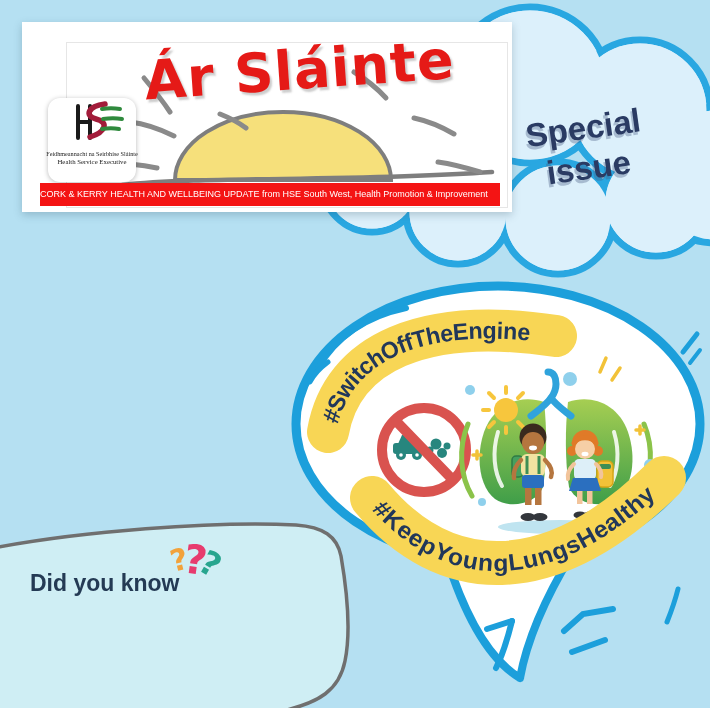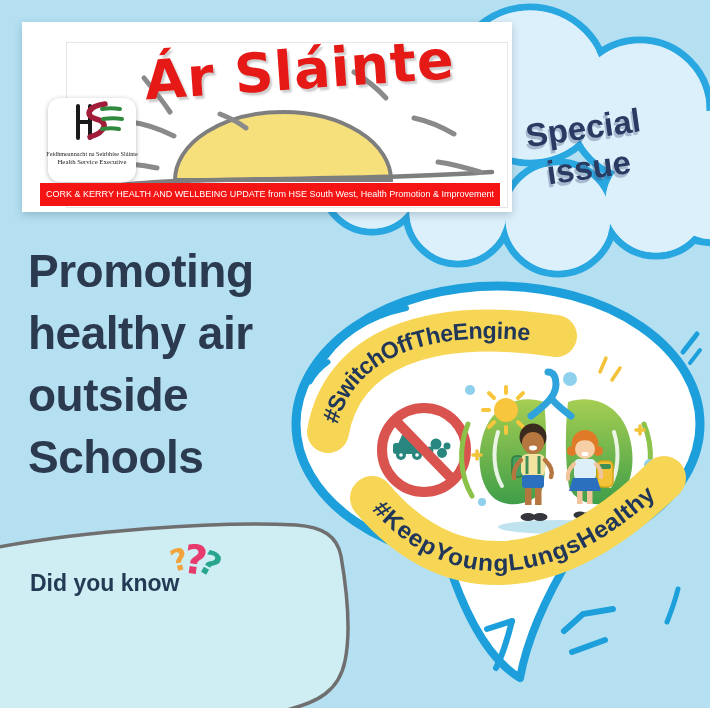--- a/index.html
+++ b/index.html
@@ -22,21 +22,21 @@
     font-size:54px;font-weight:700;letter-spacing:1px;color:#E51A17;
     transform:rotate(-4deg);white-space:nowrap;
     text-shadow:2px 3px 2px rgba(130,130,130,.4);
     font-family:"DejaVu Sans",sans-serif;}
   .hse-box{position:absolute;left:26px;top:76px;width:88px;height:84px;background:#fff;
     border-radius:12px;box-shadow:0 1px 5px rgba(0,0,0,.28);}
   .hse-text{position:absolute;left:-6px;top:52px;width:100px;text-align:center;
     font-family:"Liberation Serif",serif;color:#222;font-size:6.2px;line-height:8px;}
   .hse-text .l2{font-size:6.8px;}
   .masthead-strip{position:absolute;left:18px;top:161px;width:460px;height:23px;
-    background:#F41414;color:#fff;font-size:9px;line-height:23px;text-align:center;
+    background:#F41414;color:#fff;font-size:9px;line-height:23px;text-align:left;
     white-space:nowrap;}
 
   
   .headline{left:28px;top:240px;width:310px;color:#2B3A4F;font-weight:700;
     font-size:46px;line-height:62px;letter-spacing:-0.5px;}
 
   
   .dyk-heading{left:30px;top:550px;color:#243A54;font-weight:700;font-size:23px;margin-top:20px;}
   .dyk-body{left:30px;top:588px;width:305px;color:#253B55;font-size:18px;line-height:23.5px;}
   .dyk-body b{font-weight:700;}
@@ -102,26 +102,20 @@
         <div class="l1">Feidhmeannacht na Seirbhíse Sláinte</div>
         <div class="l2">Health Service Executive</div>
       </div>
     </div>
 
     <div class="masthead-title">Ár Sláinte</div>
 
     <div class="masthead-strip">CORK &amp; KERRY HEALTH AND WELLBEING UPDATE from HSE South West, Health Promotion &amp; Improvement</div>
   </div>
 
-  <div class="abs headline">
-    <div>Promoting</div>
-    <div>healthy air</div>
-    <div>outside</div>
-    <div>Schools</div>
-  </div>
 
   <svg class="abs" style="left:0;top:0" width="710" height="708" viewBox="0 0 710 708">
     <defs>
       <linearGradient id="gLung" x1="0" y1="0" x2="0" y2="1">
         <stop offset="0" stop-color="#A6CE52"></stop>
           <stop offset="1" stop-color="#3F9E49"></stop>
       </linearGradient>
       <path id="arcTop" d="M 328 432 C 342 352 424 316 556 336" fill="none"></path>
       <path id="arcBottom" d="M 372 498 C 444 584 548 592 664 478" fill="none"></path>
     </defs>

